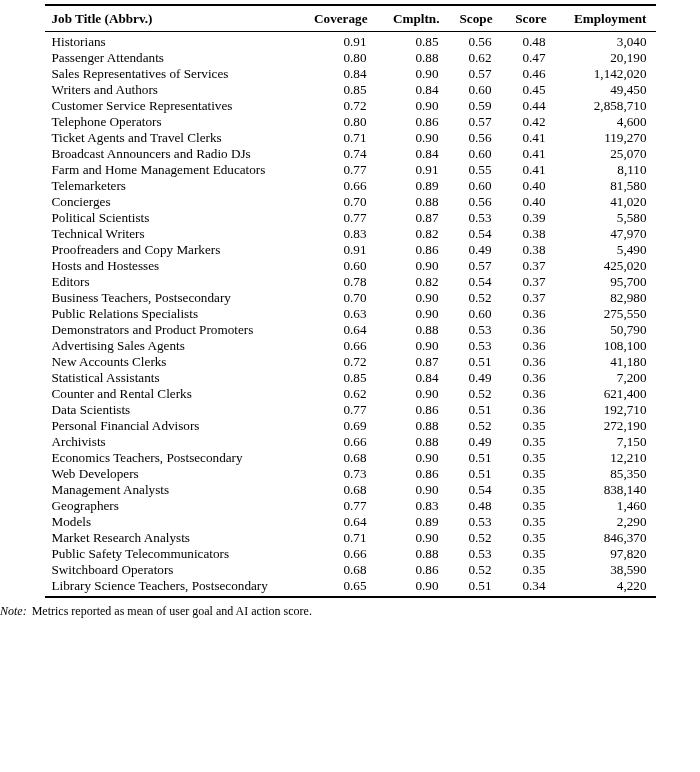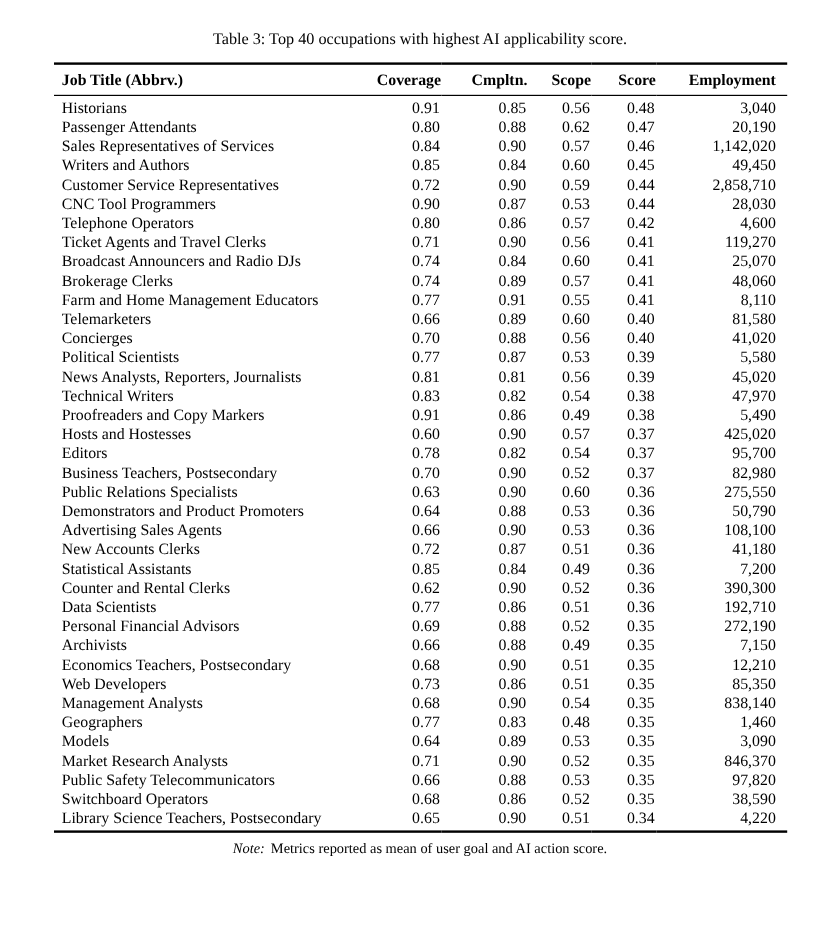--- a/index.html
+++ b/index.html
@@ -63,34 +63,33 @@
     line-height: 16px;
     padding-top: 0;
     padding-bottom: 0;
     white-space: nowrap;
     overflow: hidden;
   }
   table.paper-table tbody tr:first-child td { padding-top: 2px; }
   table.paper-table tbody tr:last-child td  { padding-bottom: 2px; }
   .note {
     margin-top: 6px;
-    text-align: center;
+    text-align: left;
     font-size: 12px;
     line-height: 15px;
     color: #000000;
   }
   .note em { font-style: italic; }
   .note .note-text { margin-left: 5px; }
 </style>
 </head>
 <body>
 
 <div class="page">
 
-  <div class="caption">Table 3: Top 40 occupations with highest AI applicability score.</div>
 
   <table class="paper-table">
     <colgroup>
       <col style="width:255px">
       <col style="width:68px">
       <col style="width:72px">
       <col style="width:53px">
       <col style="width:54px">
       <col style="width:109px">
     </colgroup>
@@ -139,28 +138,20 @@
         </tr>
         <tr>
           <td class="col-job_title">Customer Service Representatives</td>
           <td class="col-coverage">0.72</td>
           <td class="col-cmpltn">0.90</td>
           <td class="col-scope">0.59</td>
           <td class="col-score">0.44</td>
           <td class="col-employment">2,858,710</td>
         </tr>
         <tr>
-          <td class="col-job_title">CNC Tool Programmers</td>
-          <td class="col-coverage">0.90</td>
-          <td class="col-cmpltn">0.87</td>
-          <td class="col-scope">0.53</td>
-          <td class="col-score">0.44</td>
-          <td class="col-employment">28,030</td>
-        </tr>
-        <tr>
           <td class="col-job_title">Telephone Operators</td>
           <td class="col-coverage">0.80</td>
           <td class="col-cmpltn">0.86</td>
           <td class="col-scope">0.57</td>
           <td class="col-score">0.42</td>
           <td class="col-employment">4,600</td>
         </tr>
         <tr>
           <td class="col-job_title">Ticket Agents and Travel Clerks</td>
           <td class="col-coverage">0.71</td>
@@ -171,28 +162,20 @@
         </tr>
         <tr>
           <td class="col-job_title">Broadcast Announcers and Radio DJs</td>
           <td class="col-coverage">0.74</td>
           <td class="col-cmpltn">0.84</td>
           <td class="col-scope">0.60</td>
           <td class="col-score">0.41</td>
           <td class="col-employment">25,070</td>
         </tr>
         <tr>
-          <td class="col-job_title">Brokerage Clerks</td>
-          <td class="col-coverage">0.74</td>
-          <td class="col-cmpltn">0.89</td>
-          <td class="col-scope">0.57</td>
-          <td class="col-score">0.41</td>
-          <td class="col-employment">48,060</td>
-        </tr>
-        <tr>
           <td class="col-job_title">Farm and Home Management Educators</td>
           <td class="col-coverage">0.77</td>
           <td class="col-cmpltn">0.91</td>
           <td class="col-scope">0.55</td>
           <td class="col-score">0.41</td>
           <td class="col-employment">8,110</td>
         </tr>
         <tr>
           <td class="col-job_title">Telemarketers</td>
           <td class="col-coverage">0.66</td>
@@ -211,28 +194,20 @@
         </tr>
         <tr>
           <td class="col-job_title">Political Scientists</td>
           <td class="col-coverage">0.77</td>
           <td class="col-cmpltn">0.87</td>
           <td class="col-scope">0.53</td>
           <td class="col-score">0.39</td>
           <td class="col-employment">5,580</td>
         </tr>
         <tr>
-          <td class="col-job_title">News Analysts, Reporters, Journalists</td>
-          <td class="col-coverage">0.81</td>
-          <td class="col-cmpltn">0.81</td>
-          <td class="col-scope">0.56</td>
-          <td class="col-score">0.39</td>
-          <td class="col-employment">45,020</td>
-        </tr>
-        <tr>
           <td class="col-job_title">Technical Writers</td>
           <td class="col-coverage">0.83</td>
           <td class="col-cmpltn">0.82</td>
           <td class="col-scope">0.54</td>
           <td class="col-score">0.38</td>
           <td class="col-employment">47,970</td>
         </tr>
         <tr>
           <td class="col-job_title">Proofreaders and Copy Markers</td>
           <td class="col-coverage">0.91</td>
@@ -304,21 +279,21 @@
           <td class="col-scope">0.49</td>
           <td class="col-score">0.36</td>
           <td class="col-employment">7,200</td>
         </tr>
         <tr>
           <td class="col-job_title">Counter and Rental Clerks</td>
           <td class="col-coverage">0.62</td>
           <td class="col-cmpltn">0.90</td>
           <td class="col-scope">0.52</td>
           <td class="col-score">0.36</td>
-          <td class="col-employment">390,300</td>
+          <td class="col-employment">621,400</td>
         </tr>
         <tr>
           <td class="col-job_title">Data Scientists</td>
           <td class="col-coverage">0.77</td>
           <td class="col-cmpltn">0.86</td>
           <td class="col-scope">0.51</td>
           <td class="col-score">0.36</td>
           <td class="col-employment">192,710</td>
         </tr>
         <tr>
@@ -368,21 +343,21 @@
           <td class="col-scope">0.48</td>
           <td class="col-score">0.35</td>
           <td class="col-employment">1,460</td>
         </tr>
         <tr>
           <td class="col-job_title">Models</td>
           <td class="col-coverage">0.64</td>
           <td class="col-cmpltn">0.89</td>
           <td class="col-scope">0.53</td>
           <td class="col-score">0.35</td>
-          <td class="col-employment">3,090</td>
+          <td class="col-employment">2,290</td>
         </tr>
         <tr>
           <td class="col-job_title">Market Research Analysts</td>
           <td class="col-coverage">0.71</td>
           <td class="col-cmpltn">0.90</td>
           <td class="col-scope">0.52</td>
           <td class="col-score">0.35</td>
           <td class="col-employment">846,370</td>
         </tr>
         <tr>

